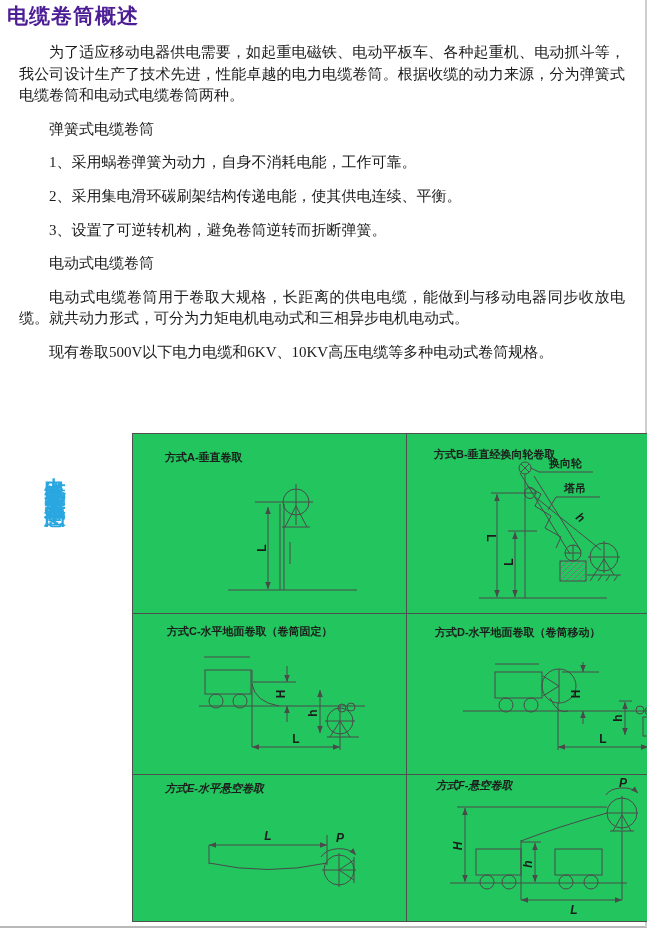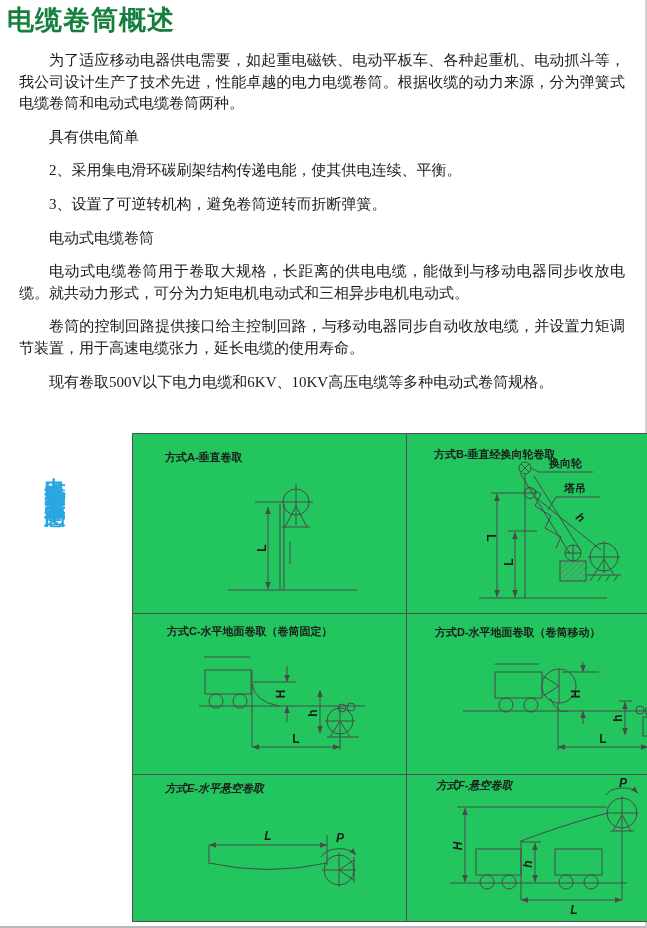--- a/index.html
+++ b/index.html
@@ -2,21 +2,21 @@
 <html><head>
 <meta charset="utf-8">
 <style>
   html,body { margin:0; padding:0; }
   body { width:647px; height:928px; background:#fff; position:relative;
          font-family:"Liberation Serif", serif; overflow:hidden; }
   .page { position:absolute; inset:0; background:#fff;
           border-right:2px solid #cfcfcf; border-bottom:2px solid #b9b9b9; box-sizing:border-box; }
 
   h1.doc-title { margin:2px 0 5px 7px; font-family:Liberation Mono, monospace;
-                 font-size:27px; font-weight:700; color:#15803d; letter-spacing:1px; }
+                 font-size:21px; font-weight:700; color:#4c1d95; letter-spacing:1px; }
 
   .article { padding:0 8px 0 7px; }
   .article p { margin:12px; text-indent:2em; font-size:15px; line-height:21.6px;
                color:#1a1a1a; text-align:justify; }
 
   .side-label { position:absolute; left:41px; top:461px;
                 writing-mode:vertical-rl; text-orientation:upright;
                 font-family:"Liberation Sans", sans-serif; font-weight:700;
                 font-size:21px; letter-spacing:3px; color:#2aa7e0; }
 
@@ -51,26 +51,26 @@
     </pattern>
   </defs>
 </svg>
 
 <div class="page">
 
   <h1 class="doc-title">电缆卷筒概述</h1>
 
   <div class="article">
     <p>为了适应移动电器供电需要，如起重电磁铁、电动平板车、各种起重机、电动抓斗等，我公司设计生产了技术先进，性能卓越的电力电缆卷筒。根据收缆的动力来源，分为弹簧式电缆卷筒和电动式电缆卷筒两种。</p>
-    <p>具有供电简单</p>
+    <p>弹簧式电缆卷筒</p>
+    <p>1、采用蜗卷弹簧为动力，自身不消耗电能，工作可靠。</p>
     <p>2、采用集电滑环碳刷架结构传递电能，使其供电连续、平衡。</p>
     <p>3、设置了可逆转机构，避免卷筒逆转而折断弹簧。</p>
     <p>电动式电缆卷筒</p>
     <p>电动式电缆卷筒用于卷取大规格，长距离的供电电缆，能做到与移动电器同步收放电缆。就共动力形式，可分为力矩电机电动式和三相异步电机电动式。</p>
-    <p>卷筒的控制回路提供接口给主控制回路，与移动电器同步自动收放电缆，并设置力矩调节装置，用于高速电缆张力，延长电缆的使用寿命。</p>
     <p>现有卷取500V以下电力电缆和6KV、10KV高压电缆等多种电动式卷筒规格。</p>
   </div>
 
   <div class="side-label">电缆卷筒安装方式示意图</div>
 
   <div class="dgrid">
 
     <div class="cell">
       <svg width="273" height="179" viewBox="0 0 273 179">
         <text class="ptitle" x="32" y="27">方式A-垂直卷取</text>

